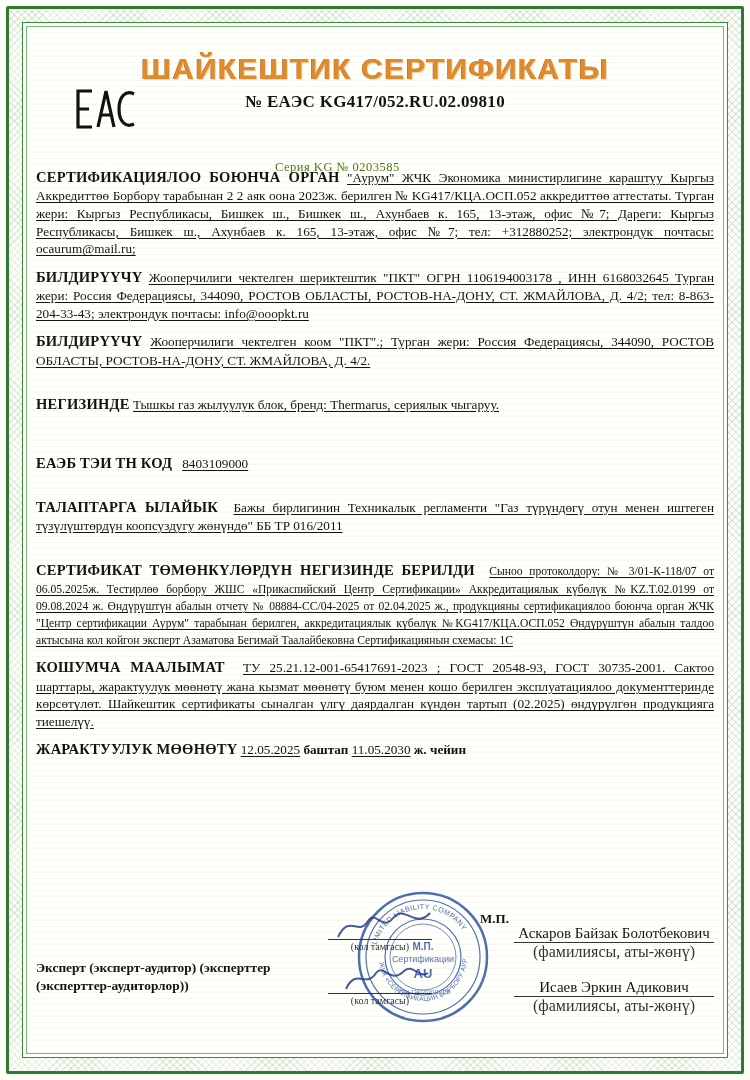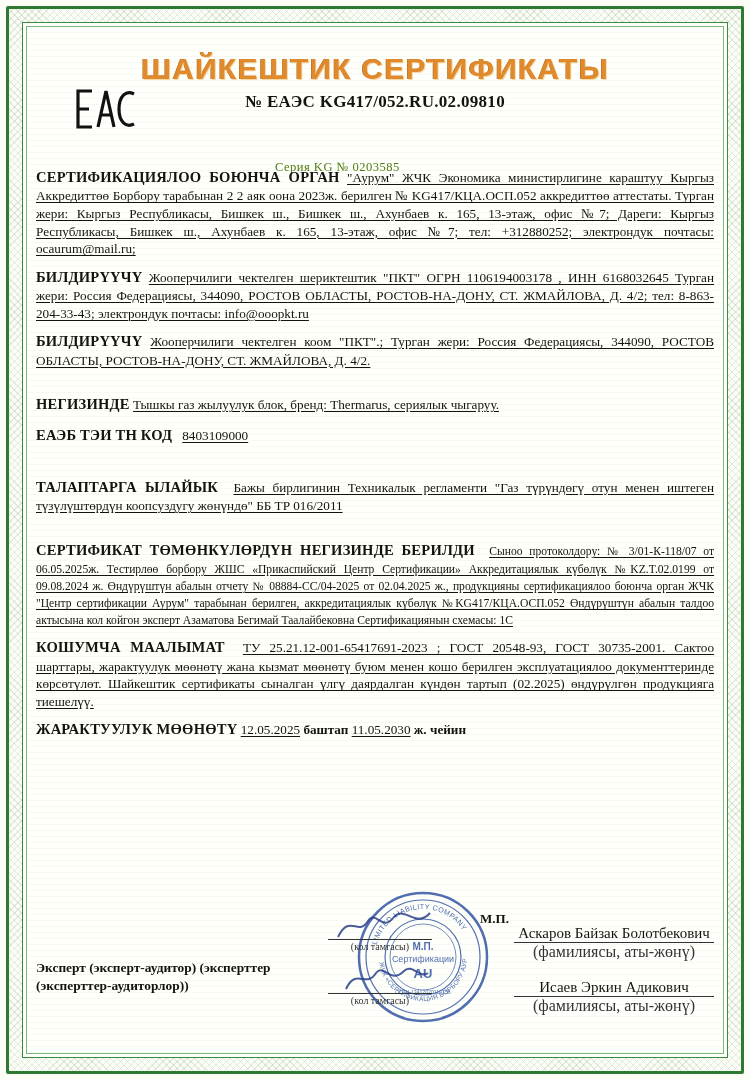--- a/index.html
+++ b/index.html
@@ -137,22 +137,22 @@
     font-size: 14.6px;
     letter-spacing: 0.2px;
     white-space: nowrap;
   }
   .u { text-decoration: underline; text-underline-offset: 2px; }
   .para { text-align: justify; }
   .small { font-size: 11.6px; }
   .tight { line-height: 1.3; }
 
   .sp-prod { margin-top: 26px; }
-  .sp-code { margin-top: 12px; }
-  .sp-req  { margin-top: 32px; }
+  .sp-code { margin-top: 40px; }
+  .sp-req  { margin-top: 24px; }
   .sp-basis{ margin-top: 26px; }
   .sp-valid{ }
 
   
   .sig-area {
     position: absolute;
     left: 36px;
     top: 905px;
     width: 678px;
     font-size: 13.4px;

